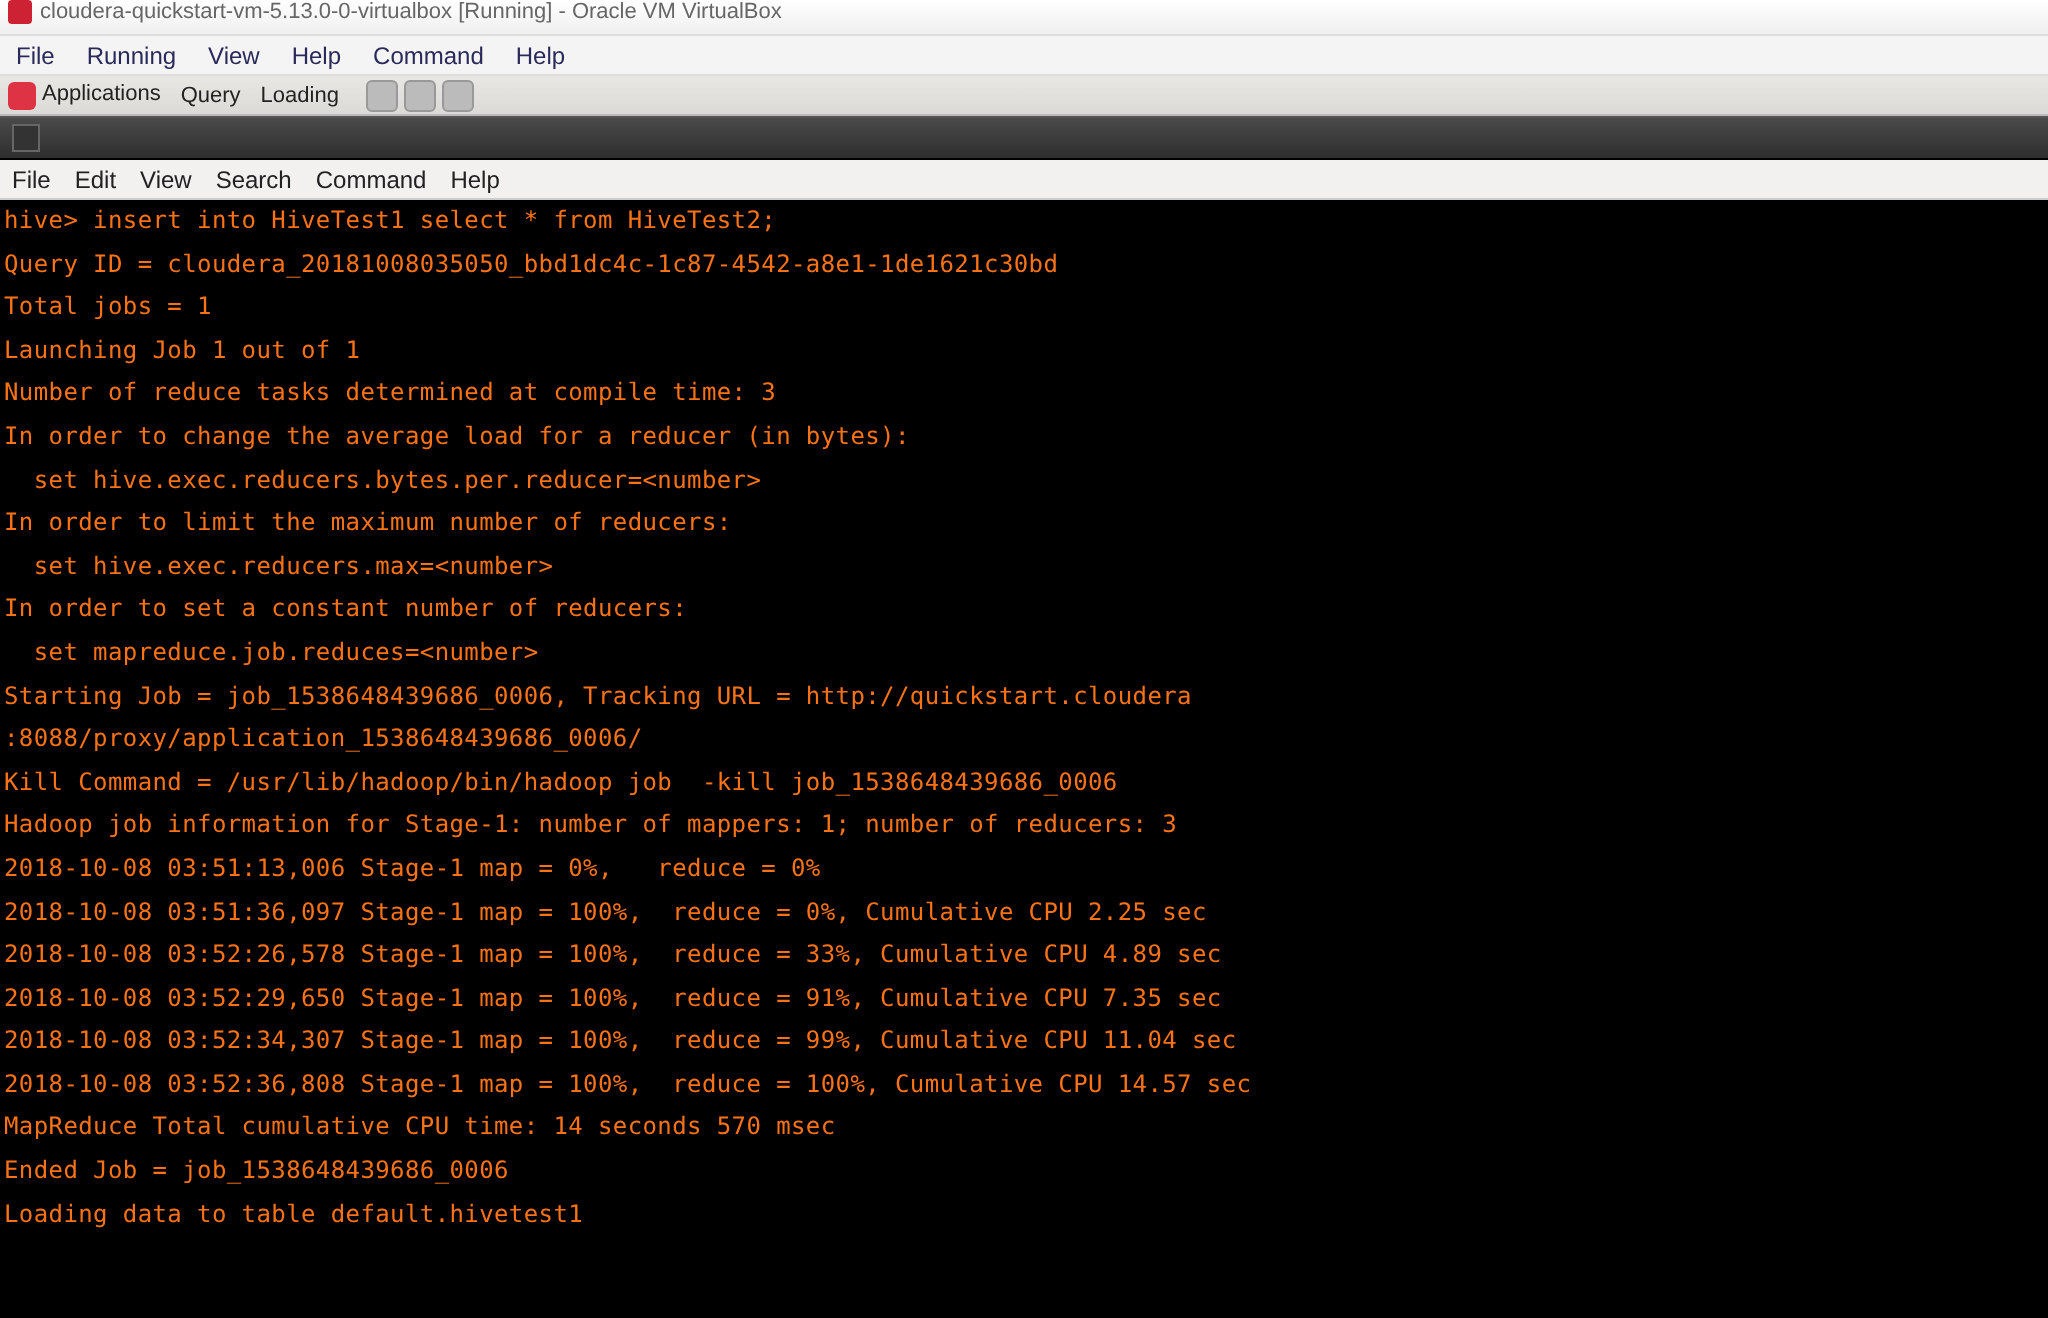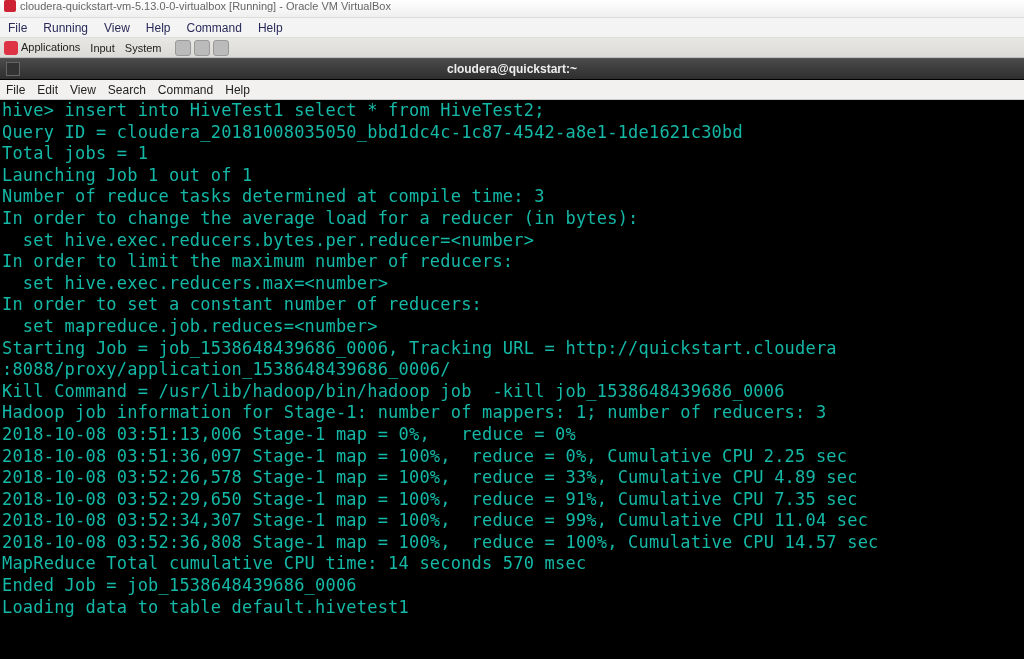--- a/index.html
+++ b/index.html
@@ -73,23 +73,23 @@
     display: flex;
     align-items: center;
     font-size: 12px;
     color: #222;
     padding-left: 6px;
     gap: 12px;
     border-bottom: 1px solid #ccc;
   }
   .term-body {
     background: #000;
-    color: #14b8a6;
+    color: #f97316;
     font-family: "DejaVu Sans Mono", "Menlo", "Consolas", monospace;
-    font-size: 17px;
+    font-size: 12px;
     line-height: 21.6px;
     letter-spacing: 0.2px;
     white-space: pre;
     padding: 0 2px;
     height: calc(659px - 18px - 20px - 20px - 22px - 20px);
     overflow: hidden;
   }
 </style>
 </head>
 <body>
@@ -106,32 +106,31 @@
   <span>Help</span>
   <span>Command</span>
   <span>Help</span>
 </div>
 
 <div class="gnome-panel">
   <div class="apps">
     <div class="gnome-icon"></div>
     <span>Applications</span>
   </div>
-  <span>Input</span>
-  <span>System</span>
+  <span>Query</span>
+  <span>Loading</span>
   <div class="panel-icons">
     <div class="pi"></div>
     <div class="pi"></div>
     <div class="pi"></div>
   </div>
 </div>
 
 <div class="term-titlebar">
   <div class="term-icon"></div>
-  <div class="title-text">cloudera@quickstart:~</div>
 </div>
 
 <div class="term-menu">
   <span>File</span>
   <span>Edit</span>
   <span>View</span>
   <span>Search</span>
   <span>Command</span>
   <span>Help</span>
 </div>

